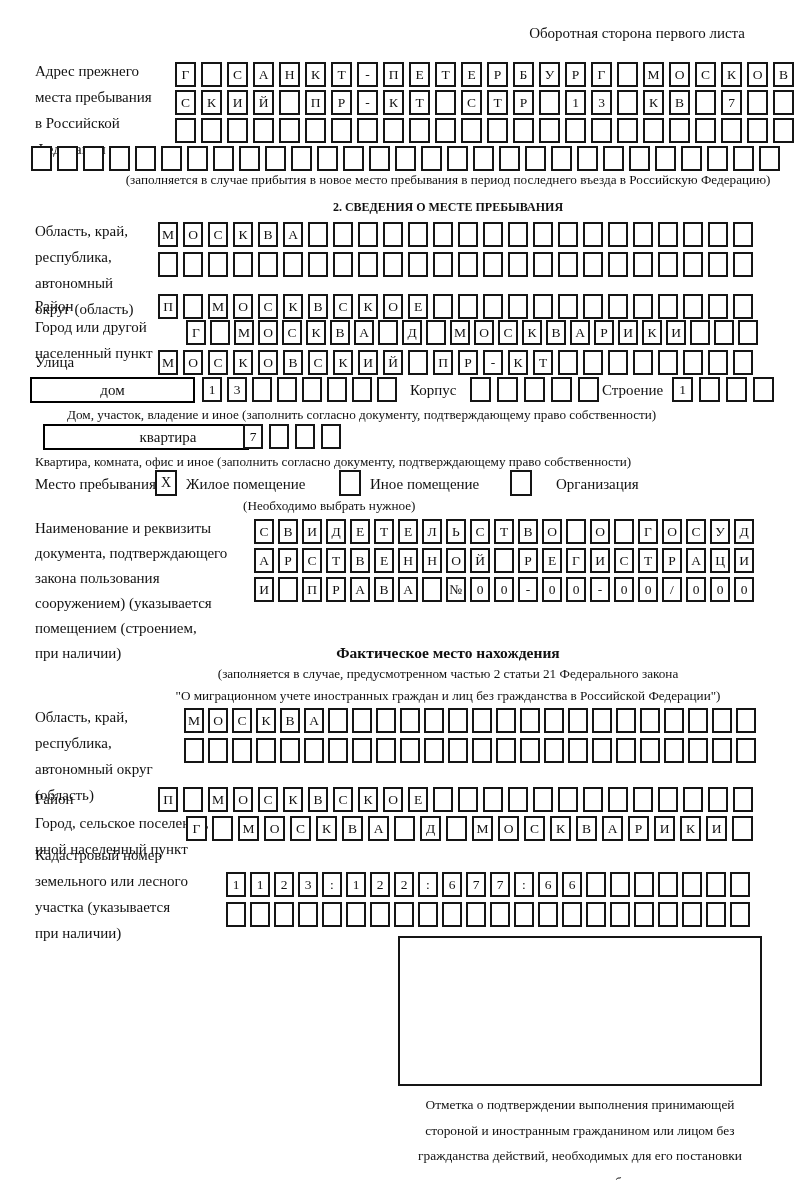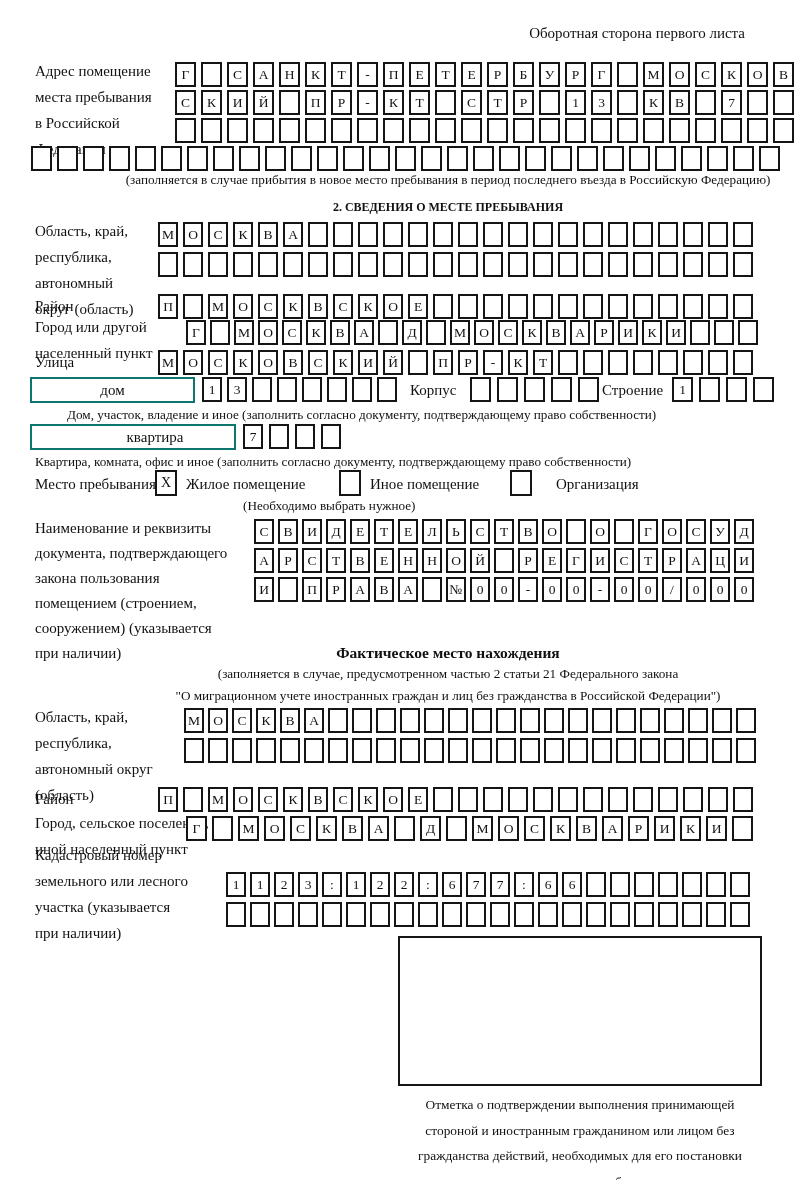--- a/index.html
+++ b/index.html
@@ -20,21 +20,21 @@
   .g4{gap:4px;}
   .g6{gap:6px;}
   .cbox{
     display:inline-flex;align-items:center;justify-content:center;
     width:20px;height:25px;box-sizing:border-box;
     border:2px solid #151515;background:#fff;
     font-size:13.5px;flex:0 0 auto;
   }
   .w21 .cbox{width:21px;}
   .widebox{
-    position:absolute;box-sizing:border-box;border:2px solid #0f766e;
+    position:absolute;box-sizing:border-box;border:2px solid #000000;
     display:flex;align-items:center;justify-content:center;
     font-size:15px;background:#fff;height:26px;
   }
   .ckbox{
     position:absolute;box-sizing:border-box;width:22px;height:26px;
     border:2px solid #151515;display:flex;align-items:center;justify-content:center;
     font-size:14px;background:#fff;
   }
   .stamp{
     position:absolute;border:2px solid #151515;background:#fff;box-sizing:border-box;
@@ -42,21 +42,21 @@
   .cap{font-size:13.4px;line-height:25.5px;text-align:center;}
 </style>
 </head>
 <body>
 
 <div id="page">
 
   <div class="abs lbl" style="top:20px;right:55px;">Оборотная сторона первого листа</div>
 
   <div class="abs" style="left:35px;top:58px;">
-    <div class="lbl">Адрес помещение</div>
+    <div class="lbl">Адрес прежнего</div>
     <div class="lbl">места пребывания</div>
     <div class="lbl">в Российской</div>
     <div class="lbl">Федерации</div>
   </div>
   <div class="boxrow w21" style="left:175px;top:62px;">
       <span class="cbox">Г</span>
       <span class="cbox"></span>
       <span class="cbox">С</span>
       <span class="cbox">А</span>
       <span class="cbox">Н</span>
@@ -334,21 +334,21 @@
     </div>
   <div class="abs lbl" style="left:602px;top:377px;">Строение</div>
   <div class="boxrow w21 g6" style="left:672px;top:377px;">
       <span class="cbox">1</span>
       <span class="cbox"></span>
       <span class="cbox"></span>
       <span class="cbox"></span>
     </div>
   <div class="abs note" style="left:35px;top:407px;margin-left:32px;">Дом, участок, владение и иное (заполнить согласно документу, подтверждающему право собственности)</div>
 
-  <div class="widebox" style="left:30px;top:424px;width:206px;padding-left:44px;">квартира</div>
+  <div class="widebox" style="left:43px;top:424px;width:206px;padding-left:44px;">квартира</div>
   <div class="boxrow g6" style="left:243px;top:424px;">
       <span class="cbox">7</span>
       <span class="cbox"></span>
       <span class="cbox"></span>
       <span class="cbox"></span>
     </div>
   <div class="abs note" style="left:35px;top:454px;">Квартира, комната, офис и иное (заполнить согласно документу, подтверждающему право собственности)</div>
 
   <div class="abs lbl" style="left:35px;top:471px;">Место пребывания:</div>
   <div class="ckbox" style="left:155px;top:470px;">X</div>
@@ -356,22 +356,22 @@
   <div class="ckbox" style="left:339px;top:470px;"></div>
   <div class="abs lbl" style="left:370px;top:471px;">Иное помещение</div>
   <div class="ckbox" style="left:510px;top:470px;"></div>
   <div class="abs lbl" style="left:556px;top:471px;">Организация</div>
   <div class="abs note" style="left:243px;top:498px;">(Необходимо выбрать нужное)</div>
 
   <div class="abs" style="left:35px;top:516px;">
     <div class="lbl" style="line-height:25px;">Наименование и реквизиты</div>
     <div class="lbl" style="line-height:25px;">документа, подтверждающего</div>
     <div class="lbl" style="line-height:25px;">закона пользования</div>
+    <div class="lbl" style="line-height:25px;">сооружением) (указывается</div>
     <div class="lbl" style="line-height:25px;">помещением (строением,</div>
-    <div class="lbl" style="line-height:25px;">сооружением) (указывается</div>
     <div class="lbl" style="line-height:25px;">при наличии)</div>
   </div>
   <div class="boxrow g4" style="left:254px;top:519px;">
       <span class="cbox">С</span>
       <span class="cbox">В</span>
       <span class="cbox">И</span>
       <span class="cbox">Д</span>
       <span class="cbox">Е</span>
       <span class="cbox">Т</span>
       <span class="cbox">Е</span>

